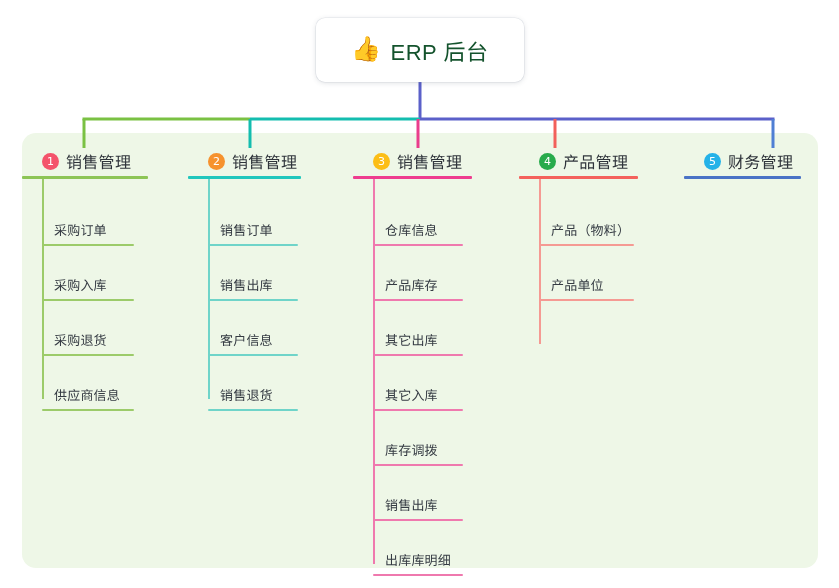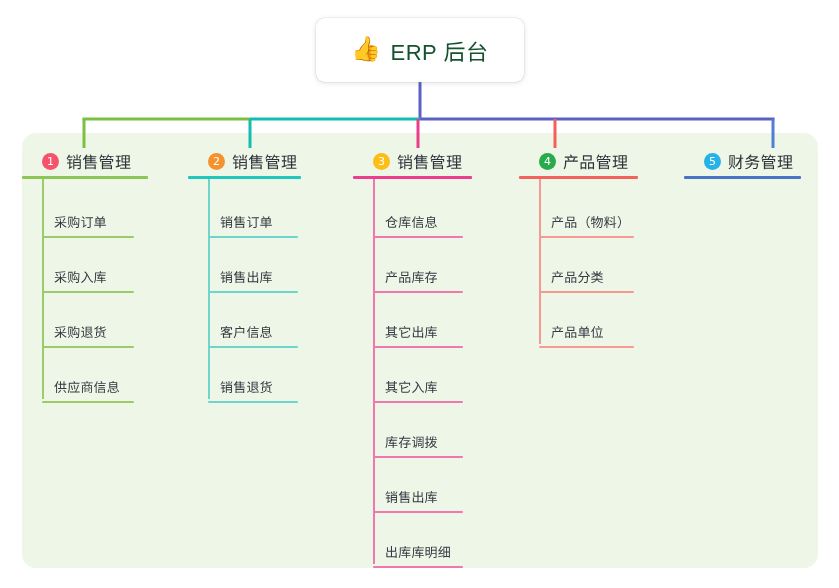--- a/index.html
+++ b/index.html
@@ -117,21 +117,21 @@
   .col-header-rule {
     position: absolute;
     left: 0;
     bottom: 0;
     height: 3px;
     border-radius: 1px;
   }
 
   .leaf-list {
     position: relative;
-    padding-top: 4px;
+    padding-top: 12px;
   }
   .leaf {
     position: relative;
     height: 55px;
   }
   .leaf-label {
     position: absolute;
     left: 32px;
     bottom: 7px;
     font-size: 13px;
@@ -275,24 +275,20 @@
           <span class="col-title">产品管理</span>
           <span class="col-header-rule" style="background: rgb(244, 98, 92); width: 119px;"></span>
         </div>
         <div class="leaf-list">
           <span class="leaf-spine" style="background: rgb(245, 154, 147); height: 165px;"></span>
           <div class="leaf">
             <span class="leaf-label">产品（物料）</span>
             <span class="leaf-rule" style="background: rgb(245, 154, 147); width: 95px;"></span>
           </div>
           <div class="leaf">
-            <span class="leaf-label">产品分类</span>
-            <span class="leaf-rule" style="background: rgb(245, 154, 147); width: 95px;"></span>
-          </div>
-          <div class="leaf">
             <span class="leaf-label">产品单位</span>
             <span class="leaf-rule" style="background: rgb(245, 154, 147); width: 95px;"></span>
           </div>
         </div>
       </div>
       <div class="column" style="left: 684px; width: 140px;">
         <div class="col-header">
           <span class="badge" style="background: rgb(36, 178, 232);">5</span>
           <span class="col-title">财务管理</span>
           <span class="col-header-rule" style="background: rgb(74, 115, 198); width: 117px;"></span>

